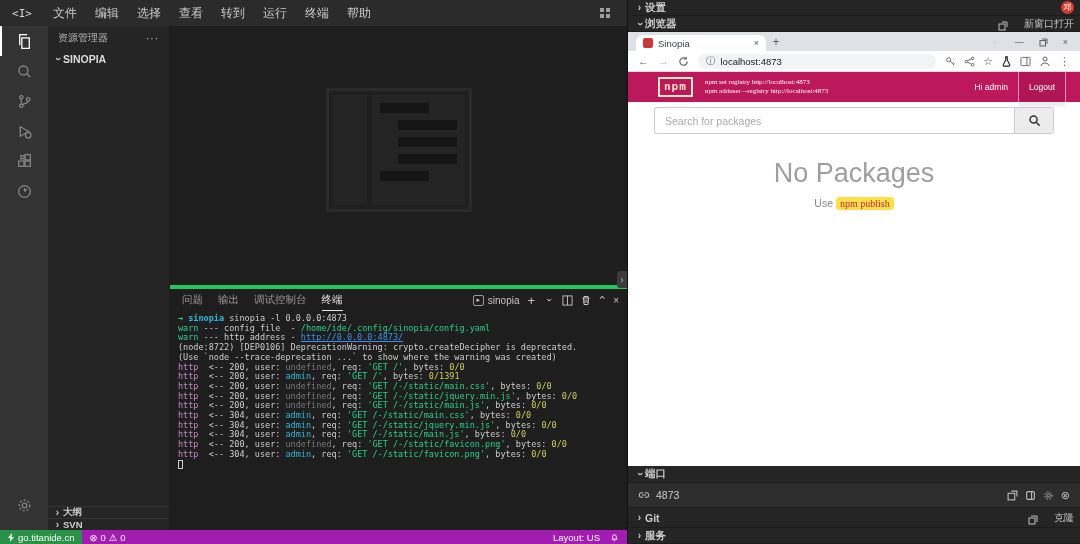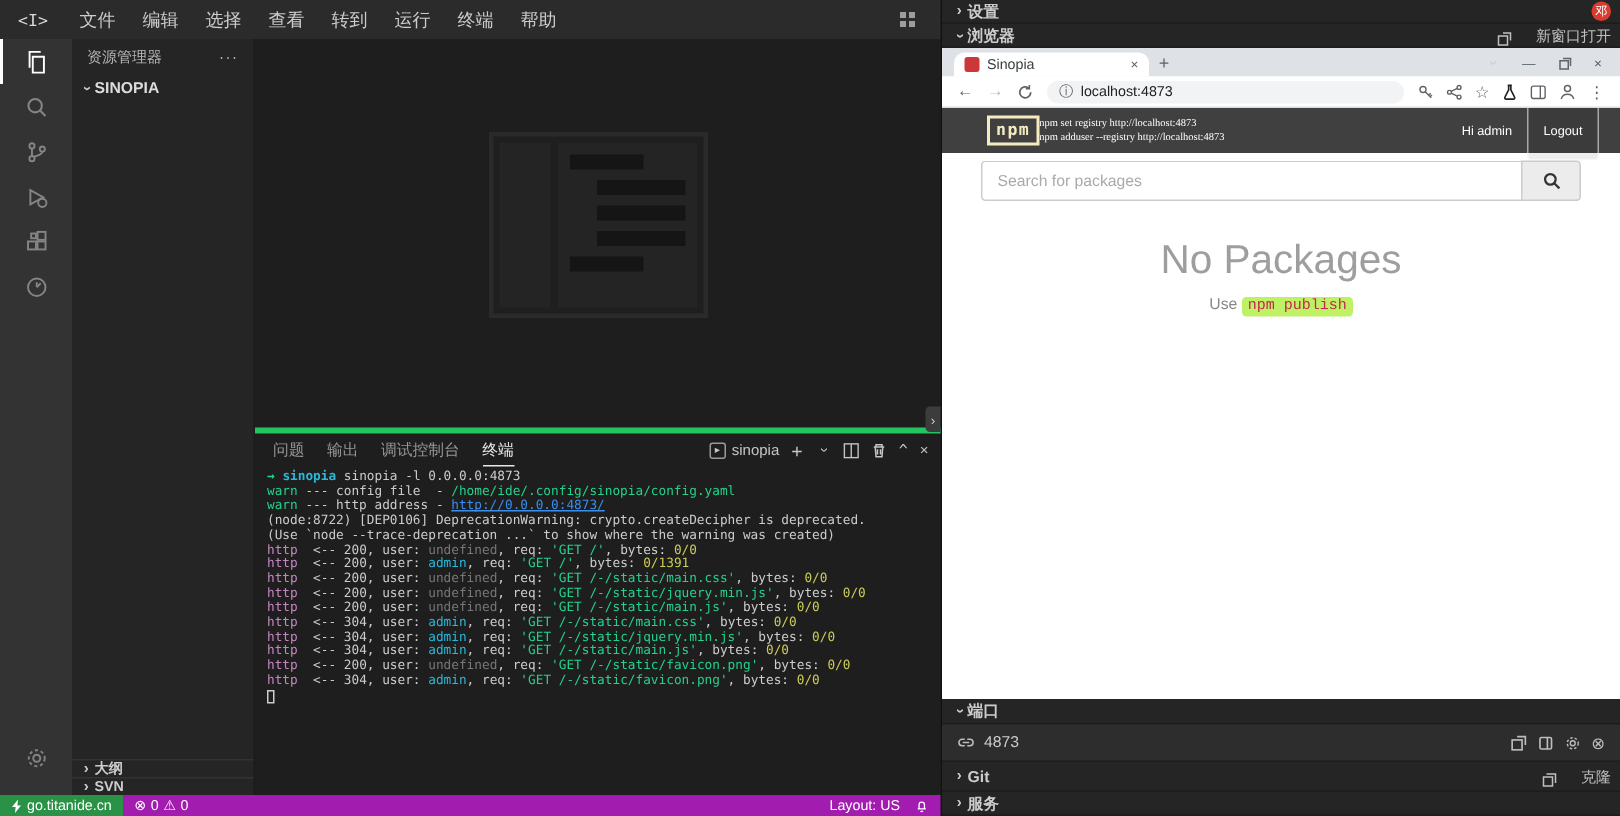--- a/index.html
+++ b/index.html
@@ -67,34 +67,34 @@
   .tab{width:130px;height:16px;background:#ffffff;border-radius:7px 7px 0 0;margin-left:8px;display:flex;align-items:center;gap:5px;padding:0 7px;font-size:9.5px;color:#3c4043}
   .favicon{width:10px;height:10px;background:#cb3837;border-radius:2px;flex:0 0 auto}
   .tab-close{margin-left:auto;color:#5f6368;font-size:9px}
   .newtab{width:20px;text-align:center;color:#5f6368;font-size:12px;margin-bottom:2px}
   .tabstrip-right{margin-left:auto;display:flex;align-items:center;gap:15px;color:#5f6368;font-size:9px;padding:0 12px 4px 0}
   .btoolbar{height:21px;background:#ffffff;border-bottom:1px solid #dadce0;display:flex;align-items:center;gap:9px;padding:0 10px;color:#5f6368;flex:0 0 auto}
   .nav-ic{font-size:11px}
   .omnibox{flex:1;height:15px;background:#f1f3f4;border-radius:8px;display:flex;align-items:center;gap:5px;padding:0 8px;font-size:9.5px;color:#202124}
   .bt-icons{display:flex;align-items:center;gap:8px}
   .page{flex:1;background:#ffffff;display:flex;flex-direction:column;overflow:hidden}
-  .npm-banner{height:30px;background:#404040;display:flex;align-items:center;padding:0 14px 0 30px;flex:0 0 auto}
+  .npm-banner{height:30px;background:#be185d;display:flex;align-items:center;gap:12px;padding:0 14px 0 30px;flex:0 0 auto}
   .npm-logo{border:2px solid #f5ebc0;color:#f5ebc0;font-family:"DejaVu Sans Mono",monospace;font-weight:bold;font-size:11px;letter-spacing:1px;padding:0 4px;line-height:16px}
   .banner-cmds{font-family:Liberation Serif, serif;font-size:7px;line-height:9px;color:#ffffff}
   .banner-right{margin-left:auto;display:flex;align-items:center;gap:10px}
   .greeting{color:#ffffff;font-size:8.5px}
   .logout-btn{border:1px solid rgba(255,255,255,.55);border-radius:3px;background:rgba(0,0,0,.07);color:#fff;font-size:8.5px;padding:14px 10px}
   .search-row{display:flex;margin:5px 26px 0 26px;height:27px;flex:0 0 auto}
   .search-input{flex:1;border:1px solid #cccccc;border-right:none;border-radius:3px 0 0 3px;padding:0 10px;font-size:10.5px;color:#555;outline:none;font-family:"Liberation Sans",sans-serif}
   .search-input::placeholder{color:#aaaaaa}
   .search-btn{width:40px;background:#ececec;border:1px solid #cccccc;border-radius:0 3px 3px 0;display:flex;align-items:center;justify-content:center;color:#333}
   .empty{margin-top:24px;text-align:center}
   .empty-title{font-size:27px;color:#9e9e9e;font-weight:normal}
   .hint{margin-top:8px;font-size:10.5px;color:#888888}
-  .hint-code{font-family:Liberation Mono, monospace;font-size:10px;color:#c7254e;background:#bef264;border-radius:3px;padding:1px 4px}
+  .hint-code{font-family:Liberation Serif, serif;font-size:10px;color:#c7254e;background:#fde047;border-radius:3px;padding:1px 4px}
   svg{display:block}
 </style>
 </head>
 <body>
 
 <div class="screen">
 
   <div class="left">
 
     <div class="titlebar">

